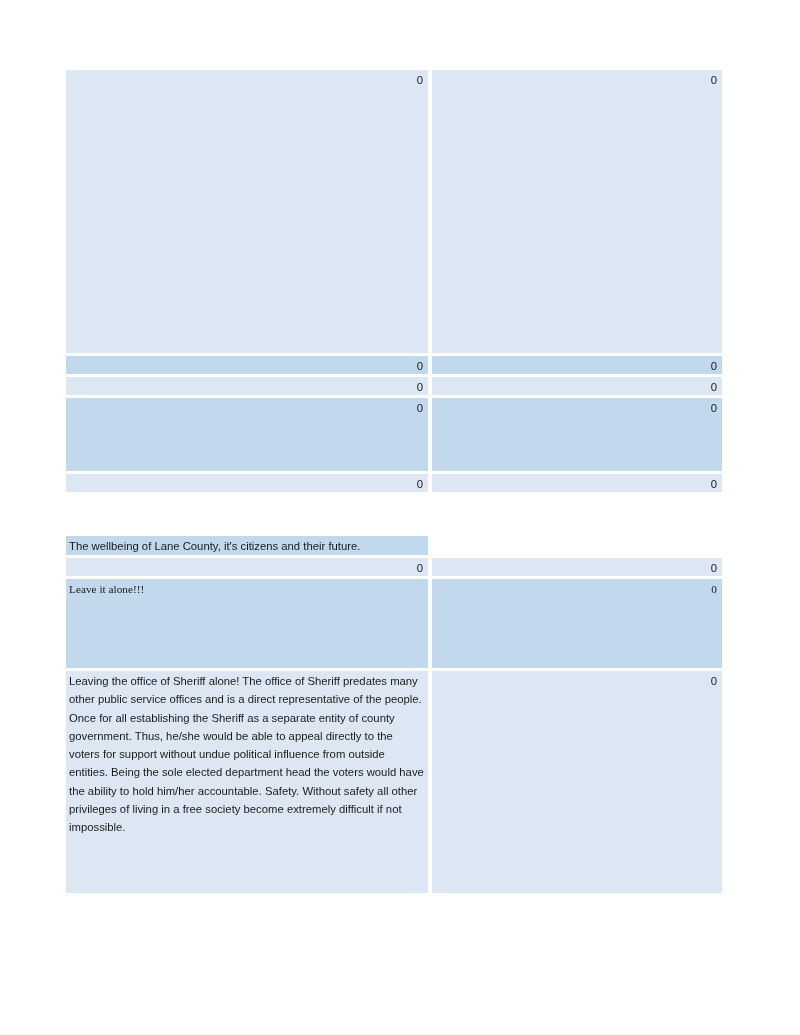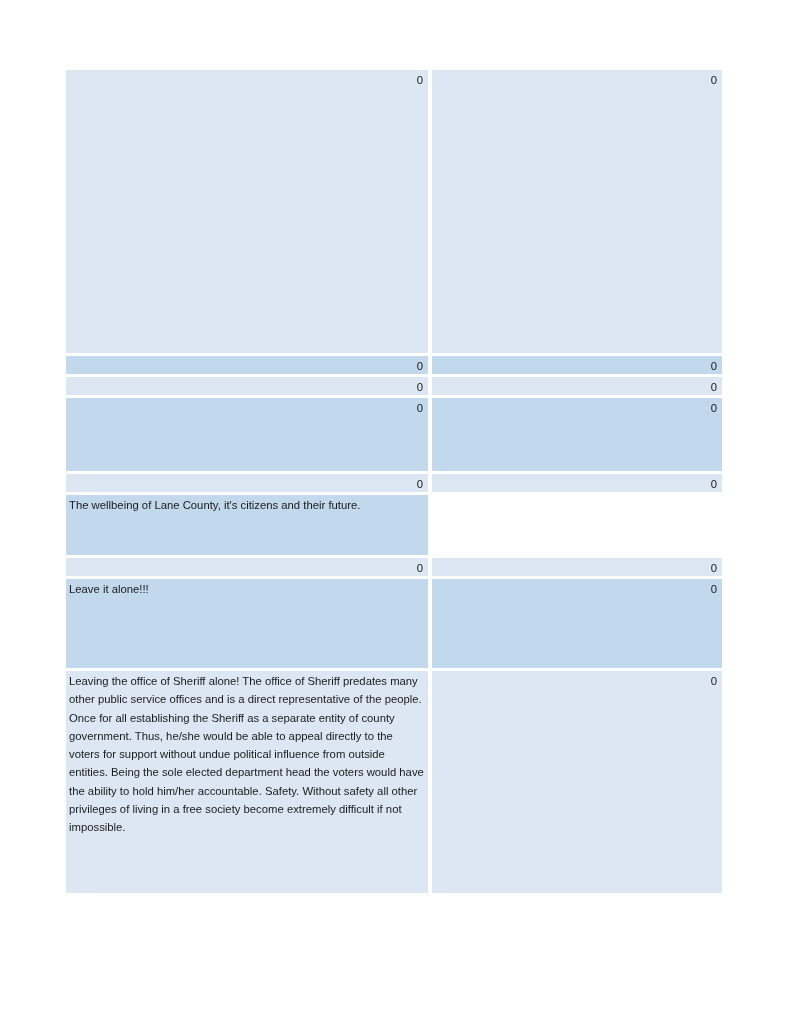--- a/index.html
+++ b/index.html
@@ -59,22 +59,22 @@
   .txt {
     text-align: left;
     white-space: normal;
     word-wrap: break-word;
   }
 
   
   .h-tall1   { height: 283px; }
   .h-short   { height: 18px;  }
   .h-mid     { height: 73px;  }
-  .h-text    { height: 60px;  }
-  .h-alone   { height: 89px;  }
+  .h-text    { height: 60px; align-items: flex-end;  }
+  .h-alone   { height: 89px; font-family: Liberation Serif, serif;  }
   .h-para    { height: 222px; border-radius: 6px; }
 </style>
 </head>
 <body>
 
 <div id="sheet-table">
     <div class="sheet-row h-tall1">
       <div class="cell cell-left shade-light num">0</div>
       <div class="cell cell-right shade-light num">0</div>
     </div>

